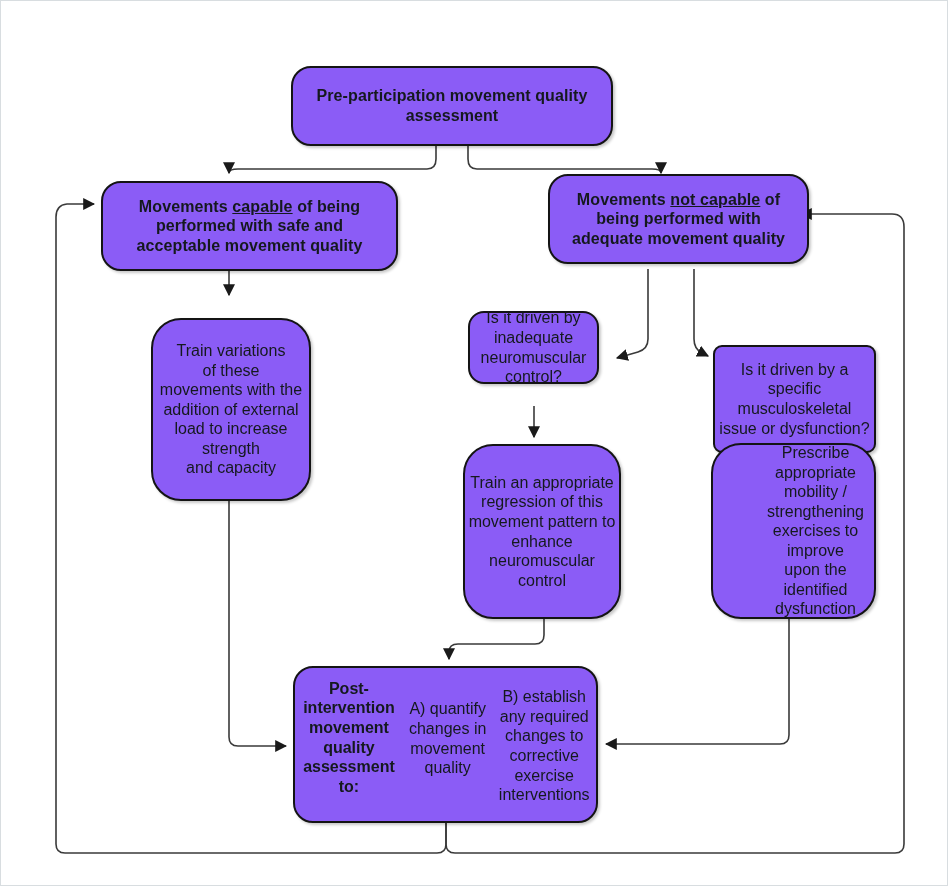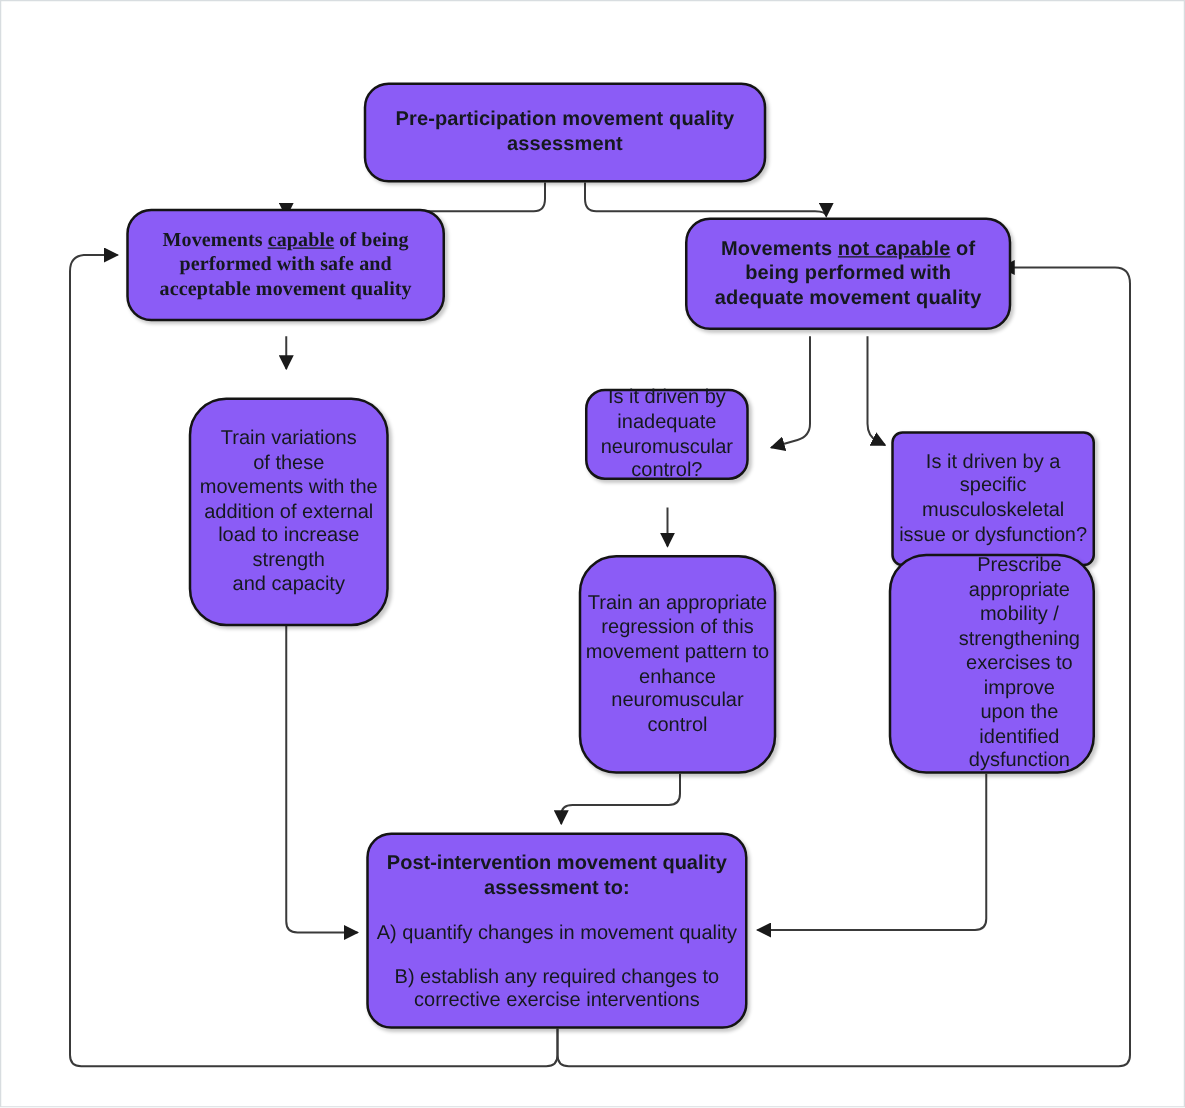--- a/index.html
+++ b/index.html
@@ -23,21 +23,21 @@
     text-align:center;
     white-space:pre-line;
     color:#15191e;
     font-size:16px;line-height:1.22;
     box-shadow:2px 2px 3px rgba(0,0,0,0.22);
   }
   .box--bold{font-weight:bold;letter-spacing:0.1px;}
   .box--round{border-radius:30px;}
   .u{text-decoration:underline;}
   .box--column{
-    flex-direction:column;justify-content:flex-start;
+    flex-direction:row;justify-content:flex-start;
     padding:13px 6px 10px 6px;
   }
   .box--column .heading{font-weight:bold;margin-bottom:17px;}
   .box--column .item-a{margin-bottom:15px;}
 </style>
 </head>
 <body>
 
 <div id="stage">
 
@@ -61,21 +61,21 @@
       <path d="M445,822 L445,843 Q445,852 436,852 L64,852 Q55,852 55,843 L55,216 Q55,204 66,203 L93,203" marker-end="url(#arrow)"></path>
       <path d="M445,822 L445,843 Q445,852 454,852 L894,852 Q903,852 903,843 L903,226 Q903,213 891,213 L800,213" marker-end="url(#arrow)"></path>
     </g>
   </svg>
 
   <div class="box box--bold" style="left:290px;top:65px;width:322px;height:80px;">
     <span>Pre-participation movement quality
 assessment</span>
   </div>
 
-  <div class="box box--bold" style="left:100px;top:166px;width:255px;height:90px;padding:0 6px;font-family:Liberation Serif, serif;">
+  <div class="box box--bold" style="left:100px;top:180px;width:297px;height:90px;padding:0 6px;">
     <span><span>Movements </span><span class="u">capable</span><span> of being
 performed with safe and
 acceptable movement quality</span></span>
   </div>
 
   <div class="box box--bold" style="left:547px;top:173px;width:261px;height:90px;padding:0 6px;">
     <span><span>Movements </span><span class="u">not capable</span><span> of
 being performed with
 adequate movement quality</span></span>
   </div>

